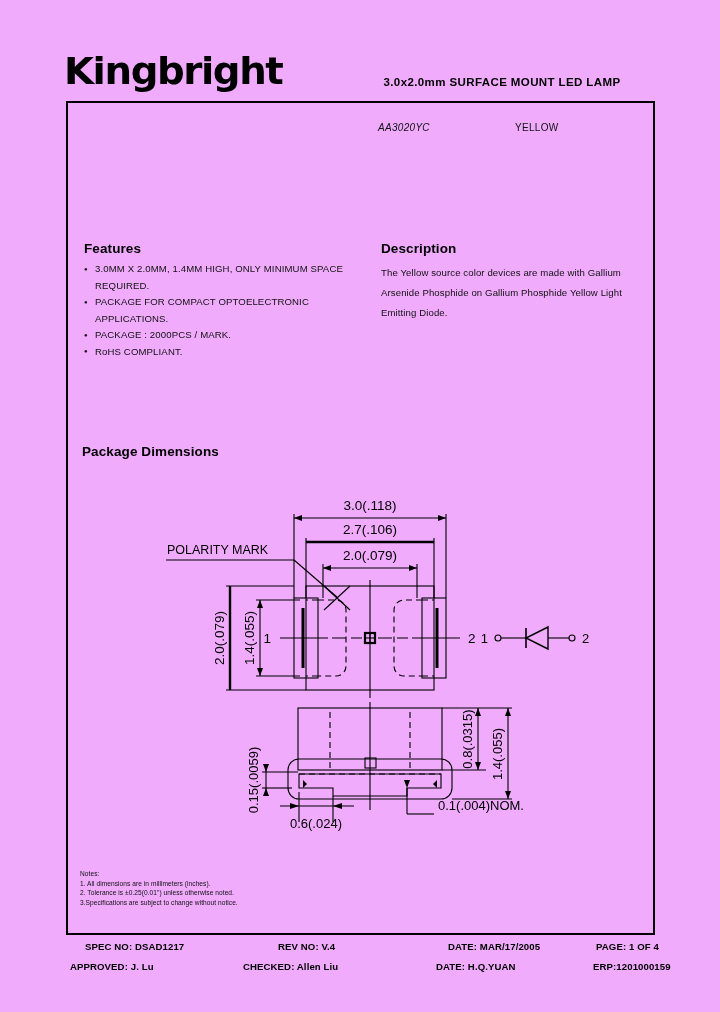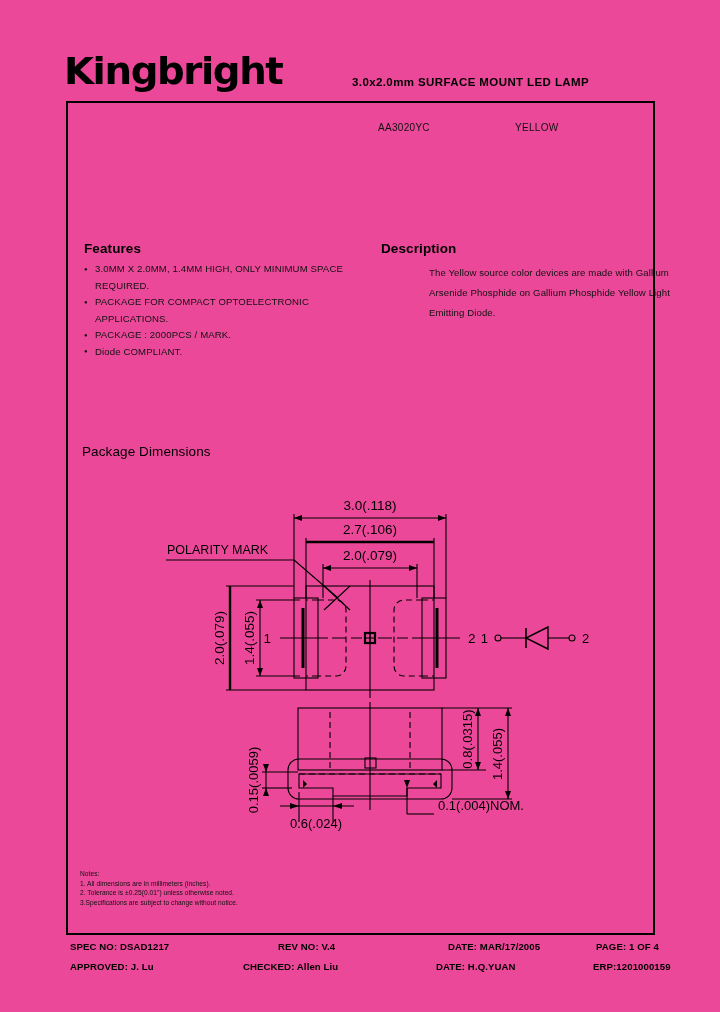--- a/index.html
+++ b/index.html
@@ -1,76 +1,76 @@
 <!DOCTYPE html>
 <html><head>
 <meta charset="utf-8">
 <style>
   html,body{margin:0;padding:0;background:#ffffff;}
   body{width:720px;height:1012px;position:relative;font-family:"Liberation Sans",sans-serif;color:#000;}
-  #page{position:absolute;left:0;top:0;width:720px;height:1012px;background:#ec4899;}
+  #page{position:absolute;left:0;top:0;width:720px;height:1012px;background:#f0abfc;}
 
   
   .logo{position:absolute;left:64px;top:52px;font-family:"DejaVu Sans",sans-serif;font-weight:bold;
         font-size:38px;letter-spacing:-1.4px;color:#000;line-height:1;transform:scaleX(1.02);transform-origin:left top;}
-  .headtitle{position:absolute;left:352px;top:76px;width:300px;text-align:left;font-size:11.5px;
+  .headtitle{position:absolute;left:352px;top:76px;width:300px;text-align:center;font-size:11.5px;
         font-weight:bold;letter-spacing:0.4px;}
 
   
   .box{position:absolute;left:66px;top:101px;width:589px;height:834px;border:2.5px solid #000;box-sizing:border-box;}
 
-  .partno{position:absolute;left:378px;top:122px;font-size:10px;letter-spacing:0.3px;color:#111;}
+  .partno{position:absolute;left:378px;top:122px;font-size:10px;letter-spacing:0.3px;color:#111;font-style:italic;}
   .colorname{position:absolute;left:515px;top:122px;font-size:10px;letter-spacing:0.3px;color:#111;}
 
   
   h2.sec{position:absolute;font-size:13.5px;font-weight:bold;margin:0;letter-spacing:0.1px;}
   #features-title{left:84px;top:241px;text-align:center;}
   #description-title{left:381px;top:241px;}
 
   ul.feat{position:absolute;left:84px;top:261px;width:260px;margin:0;padding:0;list-style:none;}
   ul.feat li{position:relative;padding-left:11px;font-size:9.6px;line-height:16.6px;letter-spacing:0.12px;color:#111;}
   ul.feat li:before{content:"\25CF";position:absolute;left:0;top:-0.5px;font-size:6px;}
 
-  .desc{position:absolute;left:381px;top:263px;width:250px;font-size:9.6px;line-height:20px;letter-spacing:0.1px;color:#111;margin-left:48px;}
-
-  #pkg-title{left:82px;top:444px;font-size:13.5px;font-weight:normal;}
+  .desc{position:absolute;left:381px;top:263px;width:250px;font-size:9.6px;line-height:20px;letter-spacing:0.1px;color:#111;}
+
+  #pkg-title{left:82px;top:444px;font-size:13.5px;font-weight:bold;}
 
   
   #drawing{position:absolute;left:66px;top:470px;width:589px;height:390px;}
   #drawing svg{display:block;}
 
   
   .notes{position:absolute;left:80px;top:869px;width:330px;font-size:6.6px;line-height:9.6px;color:#111;letter-spacing:0.05px;}
 
   
   .footer{position:absolute;left:66px;top:941px;width:600px;font-size:9.6px;font-weight:bold;letter-spacing:0.1px;}
   .frow{position:relative;height:20px;}
   .fc{position:absolute;top:0;white-space:nowrap;}
-  .c1{left:4px;text-align:right;} .c2{left:212px;} .c3{left:382px;text-align:center;} .c4{left:530px;}
+  .c1{left:19px;text-align:right;} .c2{left:212px;} .c3{left:382px;text-align:center;} .c4{left:530px;}
   .c1b{left:4px;} .c2b{left:177px;} .c3b{left:370px;} .c4b{left:527px;}
 </style>
 </head>
 <body>
 
 <div id="page">
 
   <div class="logo">Kingbright</div>
   <div class="headtitle">3.0x2.0mm  SURFACE  MOUNT  LED  LAMP</div>
 
   <div class="box"></div>
 
   <div class="partno">AA3020YC</div>
   <div class="colorname">YELLOW</div>
 
   <h2 class="sec" id="features-title">Features</h2>
   <ul class="feat">
     <li>3.0MM X 2.0MM, 1.4MM HIGH, ONLY MINIMUM SPACE REQUIRED.</li>
     <li>PACKAGE FOR COMPACT OPTOELECTRONIC APPLICATIONS.</li>
     <li>PACKAGE : 2000PCS / MARK.</li>
-    <li>Diode COMPLIANT.</li>
+    <li>RoHS COMPLIANT.</li>
   </ul>
 
   <h2 class="sec" id="description-title">Description</h2>
   <div class="desc">The Yellow source color devices are made with Gallium Arsenide Phosphide on Gallium Phosphide Yellow Light Emitting Diode.</div>
 
   <h2 class="sec" id="pkg-title">Package Dimensions</h2>
 
   <div id="drawing">
   <svg width="589" height="390" viewBox="0 0 589 390" xmlns="http://www.w3.org/2000/svg" stroke="#000" fill="none" stroke-width="1.1" shape-rendering="geometricPrecision">
 

